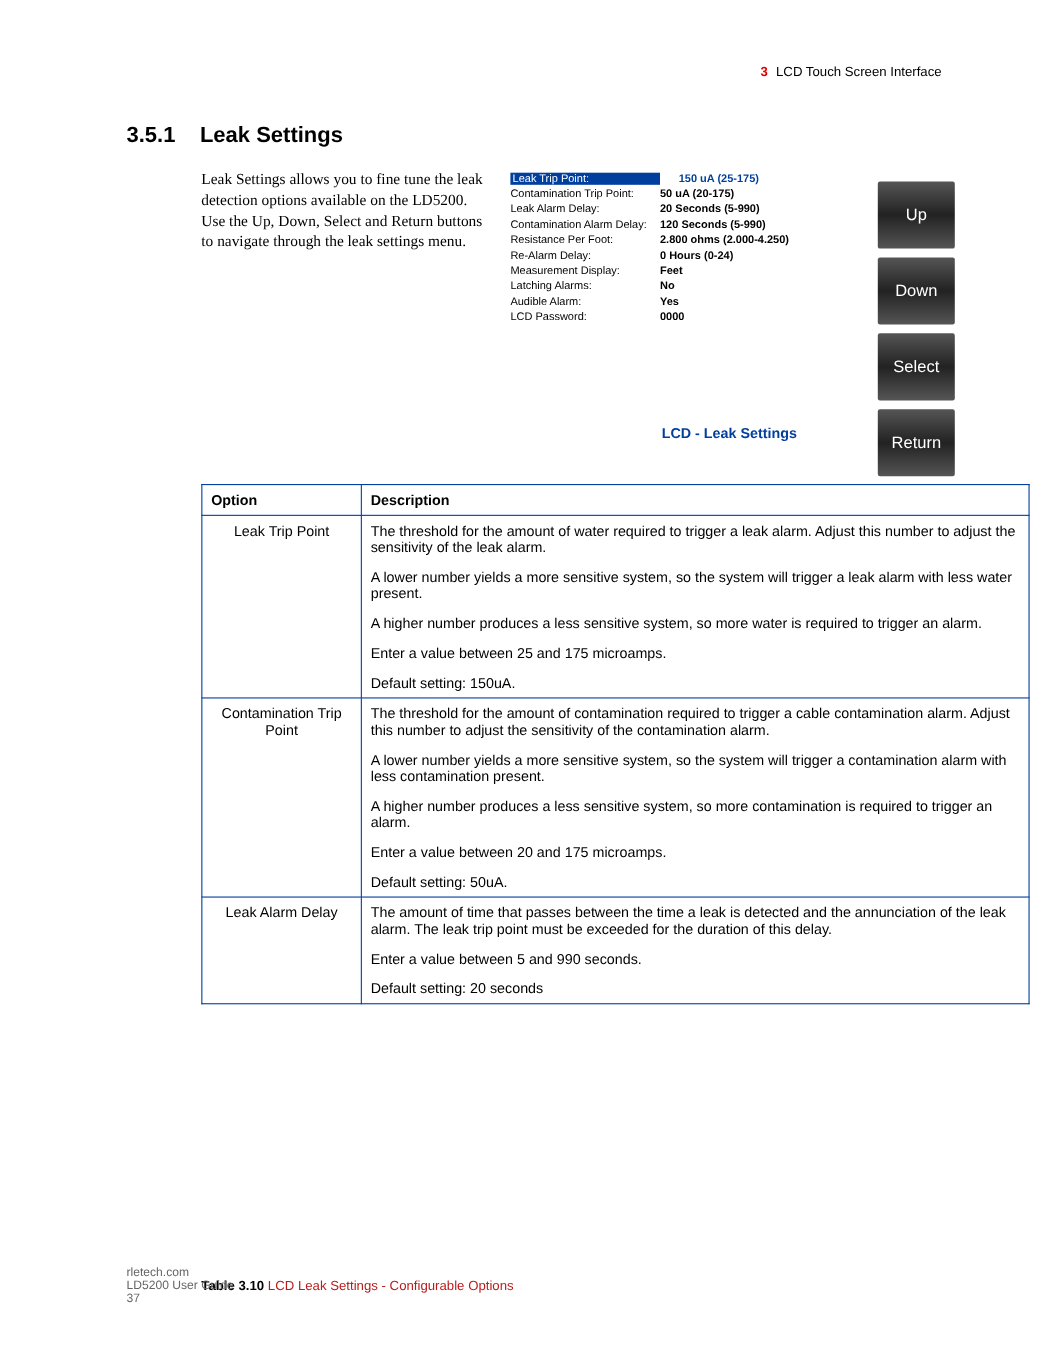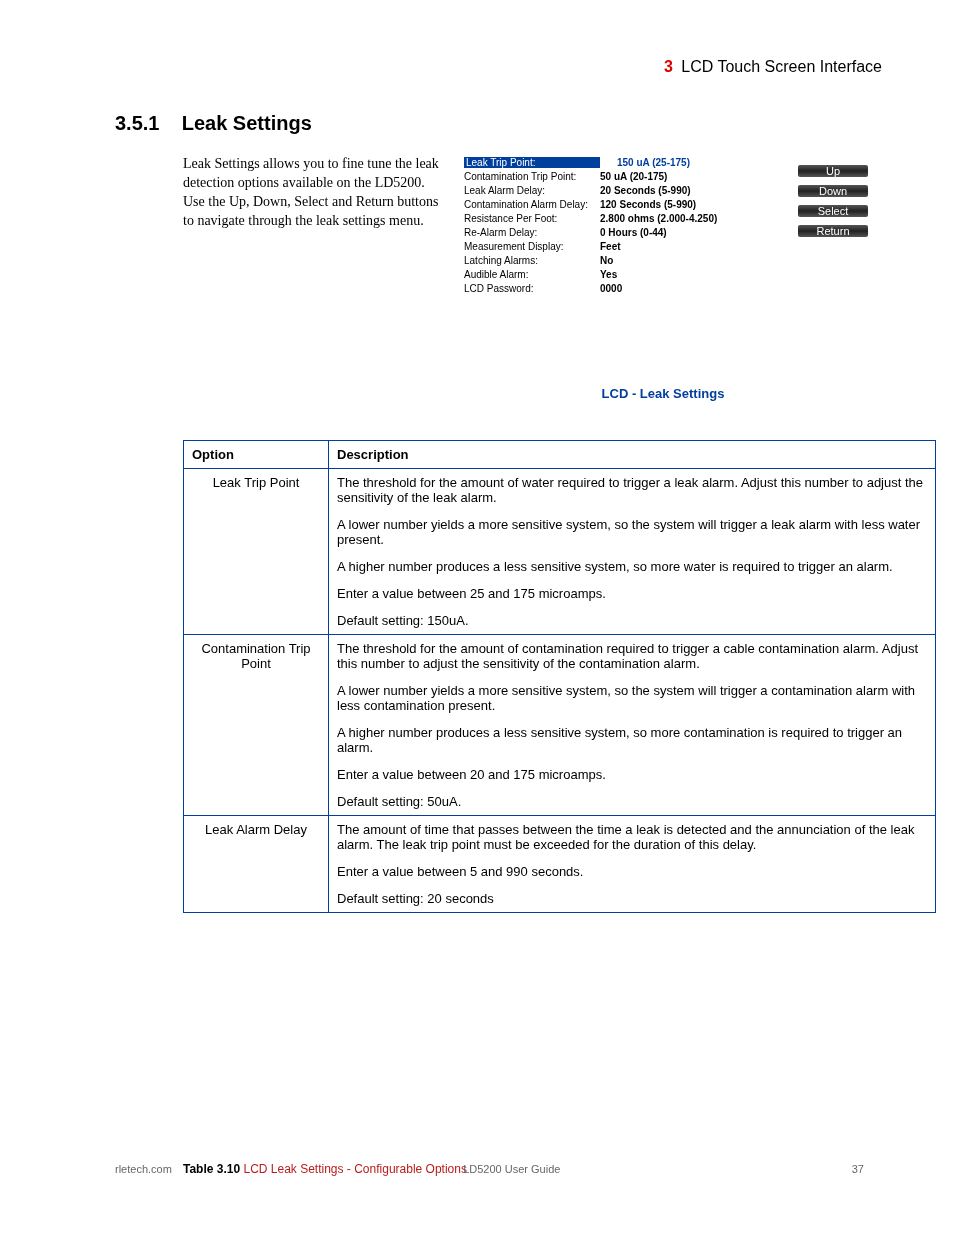--- a/index.html
+++ b/index.html
@@ -8,22 +8,22 @@
     width: 954px;
     height: 1235px;
     background: #fff;
     color: #000;
     position: relative;
     font-size: 13px;
   }
   .page-header {
     position: absolute;
     top: 58px;
-    right: 72px;
-    font-size: 16px;
+    right: 98px;
+    font-size: 12px;
   }
   .page-header .chapter-num { color: #d00; font-weight: bold; margin-right: 4px; }
   .section-heading {
     position: absolute;
     top: 112px;
     left: 115px;
     font-size: 20px;
     font-weight: bold;
   }
   .intro-text {
@@ -57,23 +57,23 @@
   }
   .lcd-row { display: flex; margin-bottom: 3px; }
   .lcd-label { width: 136px; font-weight: normal; }
   .lcd-value { font-weight: bold; }
   .lcd-row.selected .lcd-label { background: #003f9e; color: #fff; padding: 0 2px; }
   .lcd-row.selected .lcd-value { color: #003f9e; padding-left: 17px; }
   .lcd-btns { width: 70px; display: flex; flex-direction: column; gap: 8px; padding: 10px 0; }
   .lcd-btn {
     background: linear-gradient(#555, #222 50%, #555);
     color: #fff;
-    font-size: 11px;
+    font-size: 15px;
     text-align: center;
-    padding: 0 0;
+    padding: 22px 0;
     border-radius: 2px;
     cursor: pointer;
   }
   .lcd-caption {
     text-align: center;
     color: #003f9e;
     font-weight: bold;
     font-size: 13px;
     margin-top: 18px;
     width: 410px;
@@ -102,27 +102,27 @@
   .table-caption {
     position: absolute;
     top: 1162px;
     left: 183px;
     font-size: 12px;
   }
   .table-caption .bold { font-weight: bold; }
   .table-caption .blue { color: #b91c1c; }
   .page-footer {
     position: absolute;
-    bottom: 60px;
+    bottom: 48px;
     left: 115px;
     right: 90px;
     display: flex;
-    justify-content: space-between;
     font-size: 11px;
     color: #666;
+    flex-direction: column;
   }
 </style>
 </head>
 <body>
 
 <div class="page-header">
   <span class="chapter-num">3</span>
   <span>LCD Touch Screen Interface</span>
 </div>
 
@@ -152,21 +152,21 @@
         <div class="lcd-row">
           <span class="lcd-label">Contamination Alarm Delay:</span>
           <span class="lcd-value">120 Seconds (5-990)</span>
         </div>
         <div class="lcd-row">
           <span class="lcd-label">Resistance Per Foot:</span>
           <span class="lcd-value">2.800 ohms (2.000-4.250)</span>
         </div>
         <div class="lcd-row">
           <span class="lcd-label">Re-Alarm Delay:</span>
-          <span class="lcd-value">0 Hours (0-44)</span>
+          <span class="lcd-value">0 Hours (0-24)</span>
         </div>
         <div class="lcd-row">
           <span class="lcd-label">Measurement Display:</span>
           <span class="lcd-value">Feet</span>
         </div>
         <div class="lcd-row">
           <span class="lcd-label">Latching Alarms:</span>
           <span class="lcd-value">No</span>
         </div>
         <div class="lcd-row">

